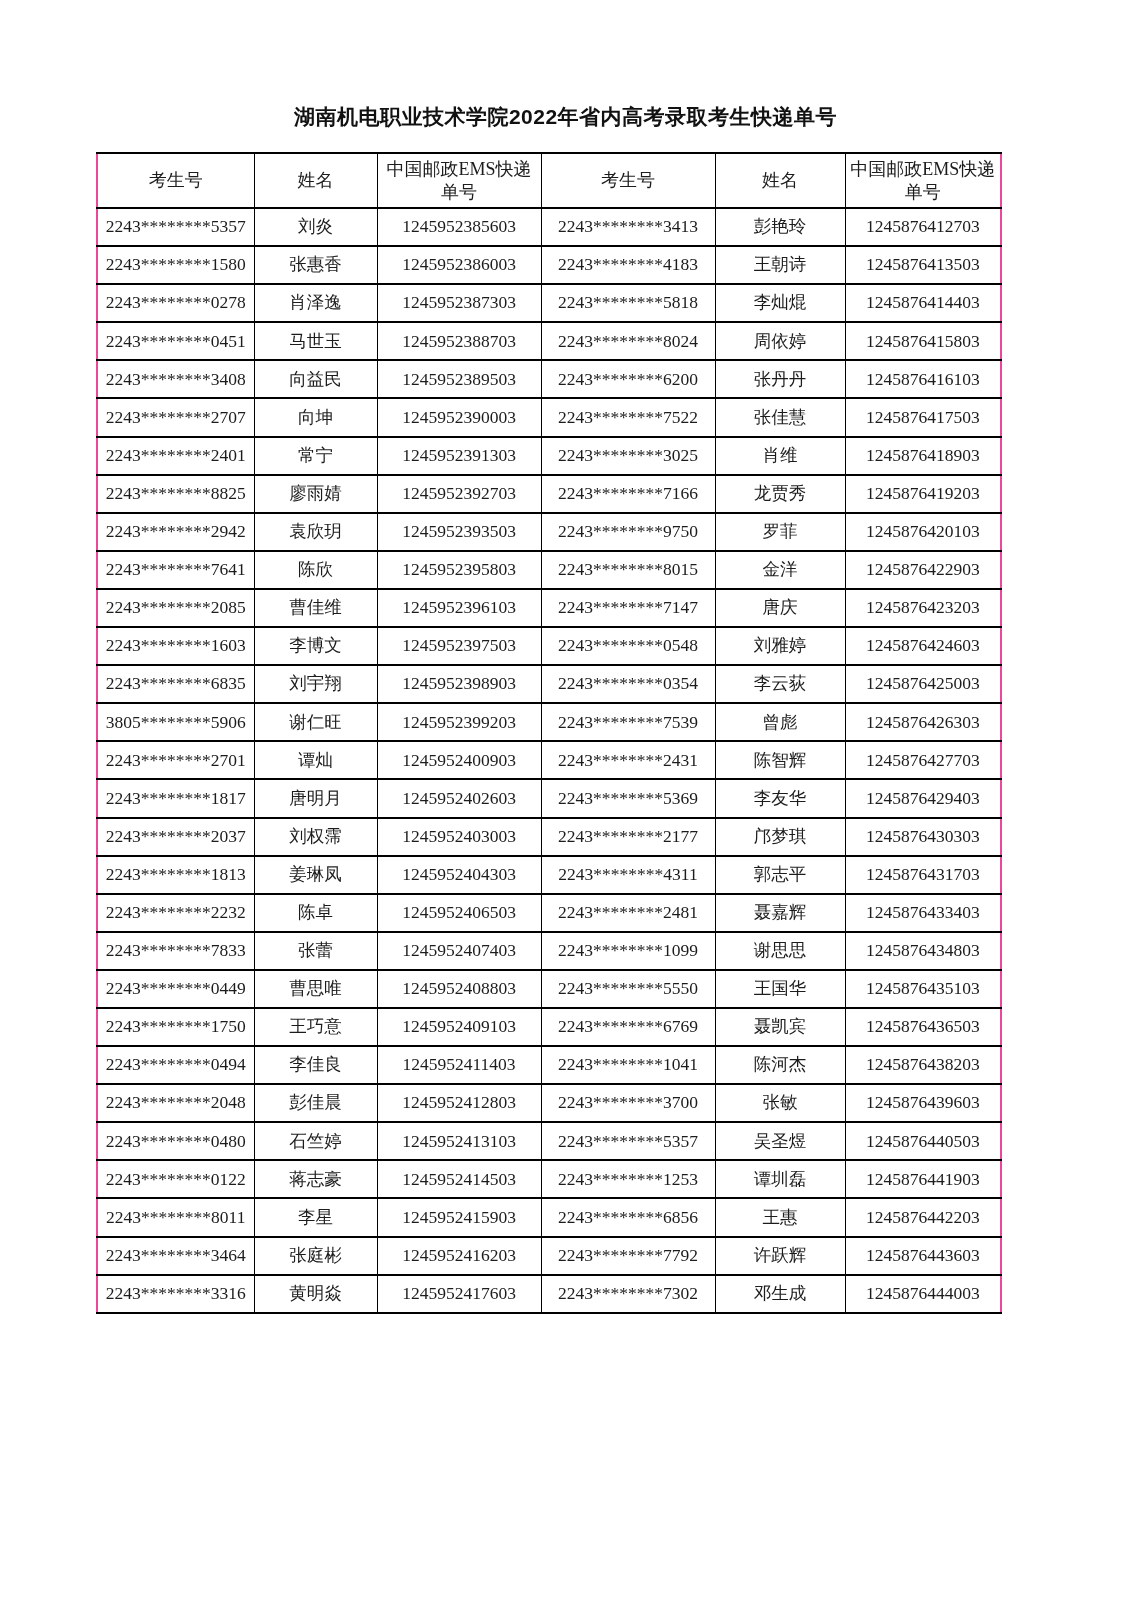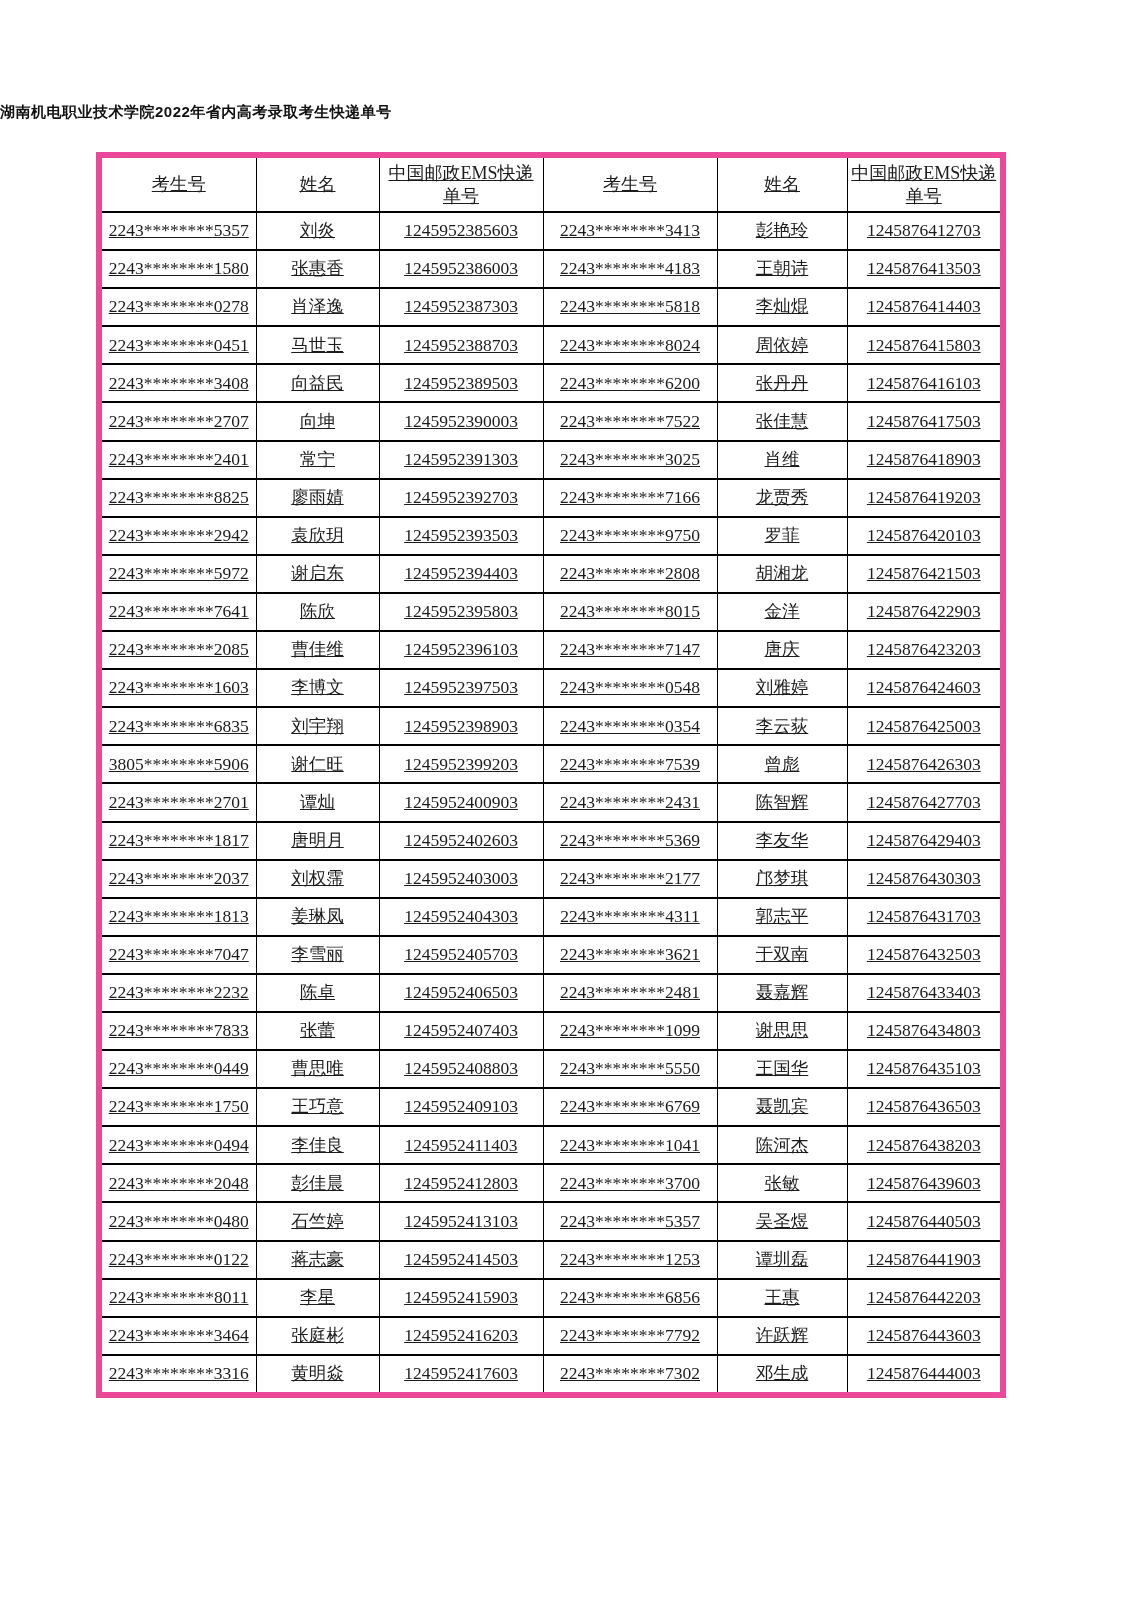--- a/index.html
+++ b/index.html
@@ -12,24 +12,24 @@
     height: 1600px;
     position: relative;
     font-family: "Liberation Serif", "DejaVu Serif", serif;
     color: #1c1c1c;
   }
   .page-title {
     position: absolute;
     top: 103px;
     left: 0;
     width: 1131px;
-    text-align: left;
+    text-align: center;
     font-family: "Liberation Sans", "DejaVu Sans", sans-serif;
     font-weight: 700;
-    font-size: 15px;
+    font-size: 21px;
     color: #111;
     letter-spacing: 0.5px;
   }
   table.roster {
     position: absolute;
     top: 152px;
     left: 96px;
     width: 904px;
     border-collapse: collapse;
     table-layout: fixed;
@@ -40,21 +40,21 @@
   }
   table.roster th, table.roster td {
     border-top-width: 2px;
     border-bottom-width: 2px;
     padding: 0 2px;
     text-align: center;
     vertical-align: middle;
     overflow: hidden;
     white-space: normal;
   }
-  table.roster { border: 6px solid #ec4899; text-decoration: underline; }
+  table.roster { border: 2px solid #ec4899; }
   table.roster th {
     height: 53px;
     font-weight: 400;
     font-size: 18px;
     line-height: 1.25;
   }
   table.roster td {
     height: 36.1px;
     font-size: 17.5px;
     line-height: 1;
@@ -152,28 +152,20 @@
       </tr>
       <tr>
         <td>2243********2942</td>
         <td class="name-cell">袁欣玥</td>
         <td>1245952393503</td>
         <td>2243********9750</td>
         <td class="name-cell">罗菲</td>
         <td>1245876420103</td>
       </tr>
       <tr>
-        <td>2243********5972</td>
-        <td class="name-cell">谢启东</td>
-        <td>1245952394403</td>
-        <td>2243********2808</td>
-        <td class="name-cell">胡湘龙</td>
-        <td>1245876421503</td>
-      </tr>
-      <tr>
         <td>2243********7641</td>
         <td class="name-cell">陈欣</td>
         <td>1245952395803</td>
         <td>2243********8015</td>
         <td class="name-cell">金洋</td>
         <td>1245876422903</td>
       </tr>
       <tr>
         <td>2243********2085</td>
         <td class="name-cell">曹佳维</td>
@@ -232,28 +224,20 @@
       </tr>
       <tr>
         <td>2243********1813</td>
         <td class="name-cell">姜琳凤</td>
         <td>1245952404303</td>
         <td>2243********4311</td>
         <td class="name-cell">郭志平</td>
         <td>1245876431703</td>
       </tr>
       <tr>
-        <td>2243********7047</td>
-        <td class="name-cell">李雪丽</td>
-        <td>1245952405703</td>
-        <td>2243********3621</td>
-        <td class="name-cell">于双南</td>
-        <td>1245876432503</td>
-      </tr>
-      <tr>
         <td>2243********2232</td>
         <td class="name-cell">陈卓</td>
         <td>1245952406503</td>
         <td>2243********2481</td>
         <td class="name-cell">聂嘉辉</td>
         <td>1245876433403</td>
       </tr>
       <tr>
         <td>2243********7833</td>
         <td class="name-cell">张蕾</td>

